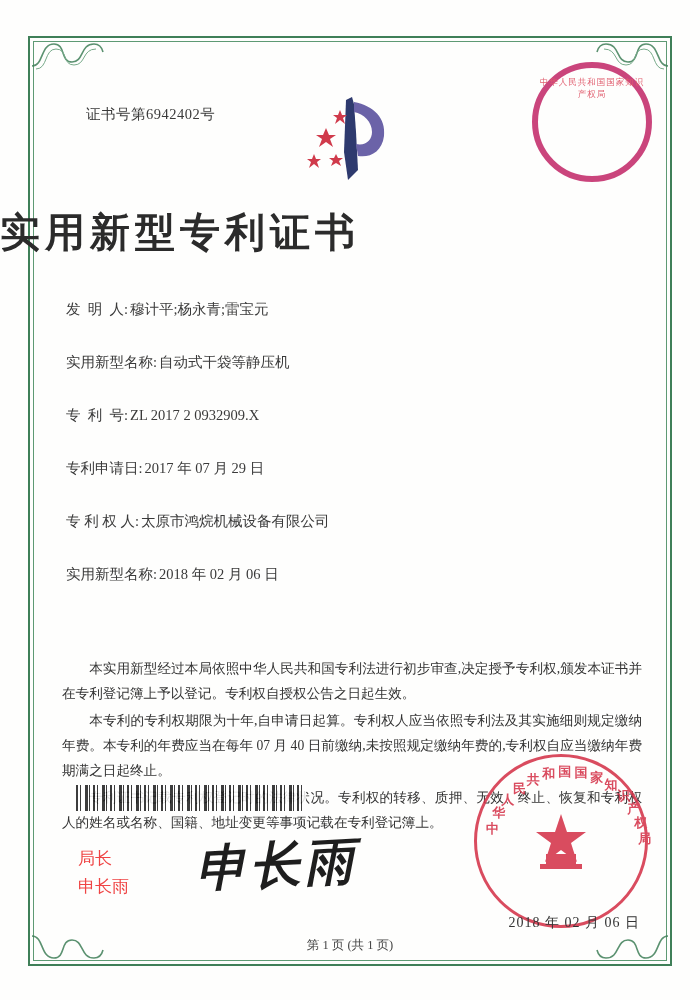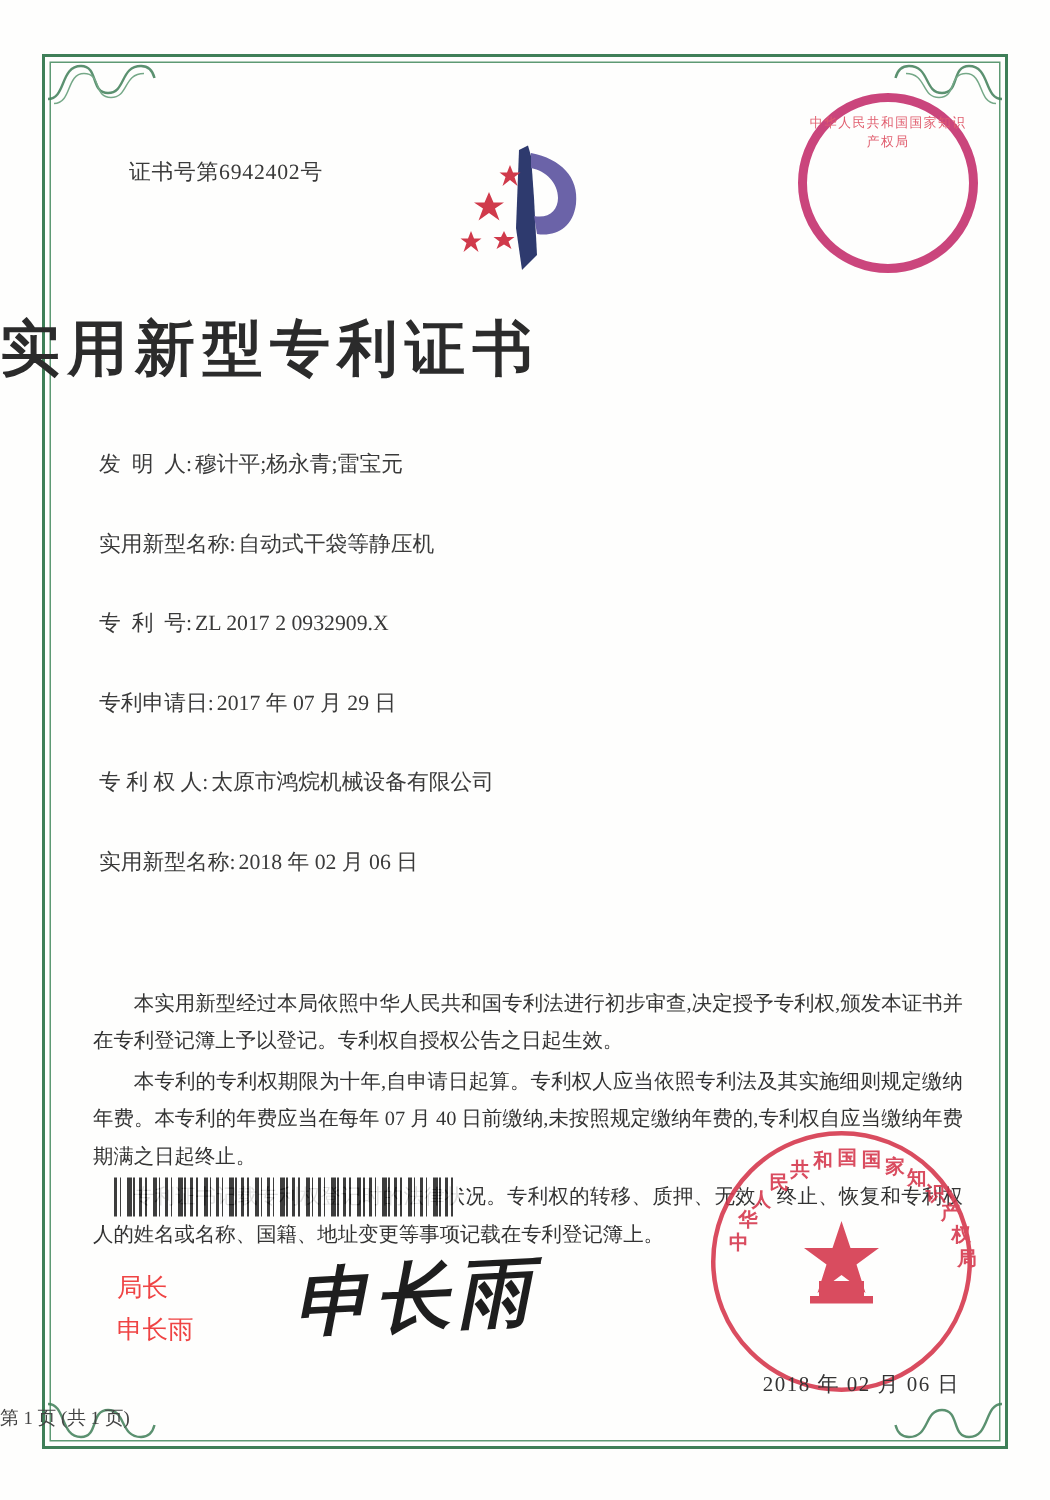--- a/index.html
+++ b/index.html
@@ -211,20 +211,21 @@
     font-size: 14px;
     color: #333;
     letter-spacing: 1px;
   }
 
   
   .page-footer {
     position: absolute;
     left: 0; right: 0;
     bottom: 46px;
+    text-align: center;
     font-size: 12.5px;
     color: #444;
   }
 </style>
 </head>
 <body>
 
 <div class="page">
 
   <div class="border-outer"></div>

